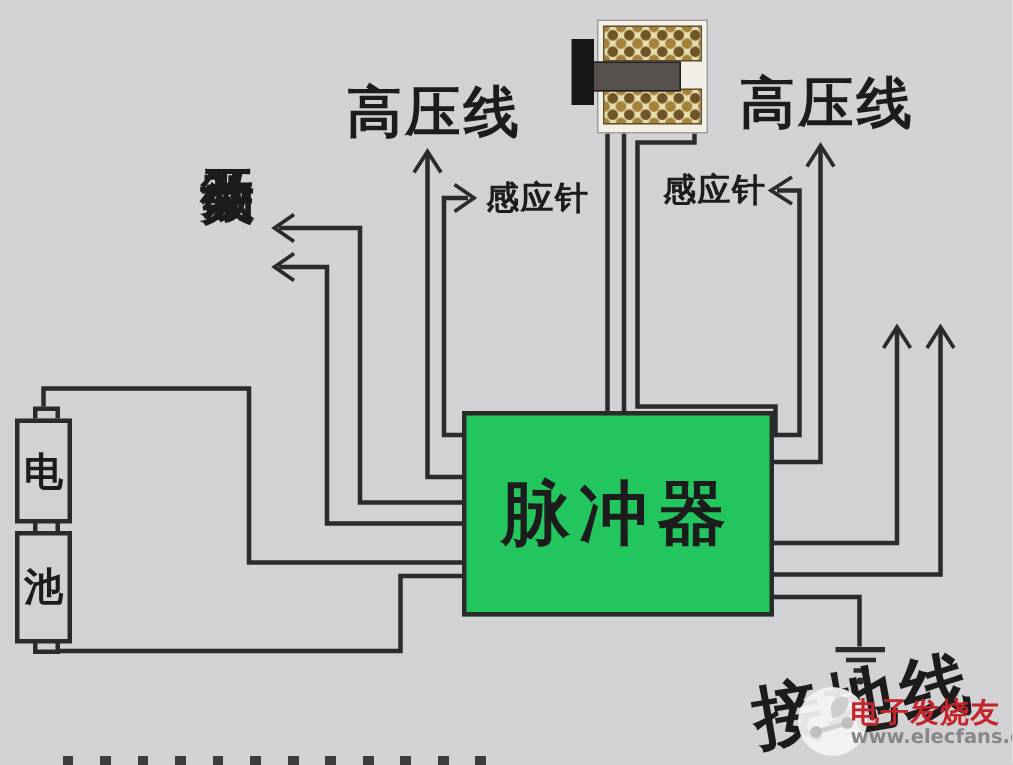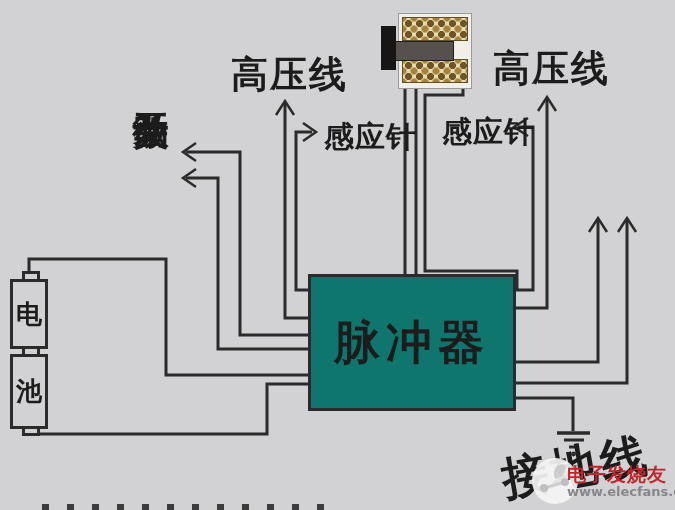--- a/index.html
+++ b/index.html
@@ -5,29 +5,29 @@
   html,body{margin:0;padding:0;}
   .stage{
     position:relative;width:675px;height:510px;overflow:hidden;
     background:#d2d2d4;
     font-family:"DejaVu Sans","Liberation Sans",sans-serif;
     color:#1c1c1c;
   }
   .wires{position:absolute;left:0;top:0;z-index:1;}
   .lbl{position:absolute;font-weight:bold;white-space:nowrap;z-index:3;}
   .lbl-hv{font-size:37px;letter-spacing:2px;}
-  .lbl-sensor{font-size:30px;letter-spacing:1px;}
+  .lbl-sensor{font-size:22px;letter-spacing:1px;}
   .lbl-msl{
     font-size:36px;line-height:1.02;letter-spacing:0;
     writing-mode:vertical-rl;text-orientation:upright;
   }
   .lbl-msr{font-size:37px;line-height:1.0;letter-spacing:1px;text-align:center;}
   .pulser{
     position:absolute;left:308px;top:274px;width:202px;height:131px;
-    background:#0f766e;border:3px solid #2b2b2b;z-index:2;
+    background:#22c55e;border:3px solid #2b2b2b;z-index:2;
     display:flex;align-items:center;justify-content:center;
   }
   .pulser-label{font-size:46px;font-weight:bold;letter-spacing:6px;}
   .batt-cell{
     position:absolute;left:10px;width:32px;background:#d2d2d4;
     border:3px solid #2b2b2b;z-index:2;
     display:flex;align-items:center;justify-content:center;
     font-size:26px;font-weight:bold;
   }
   .batt-tab{position:absolute;left:22px;width:12px;background:#d2d2d4;border:3px solid #2b2b2b;z-index:2;}

